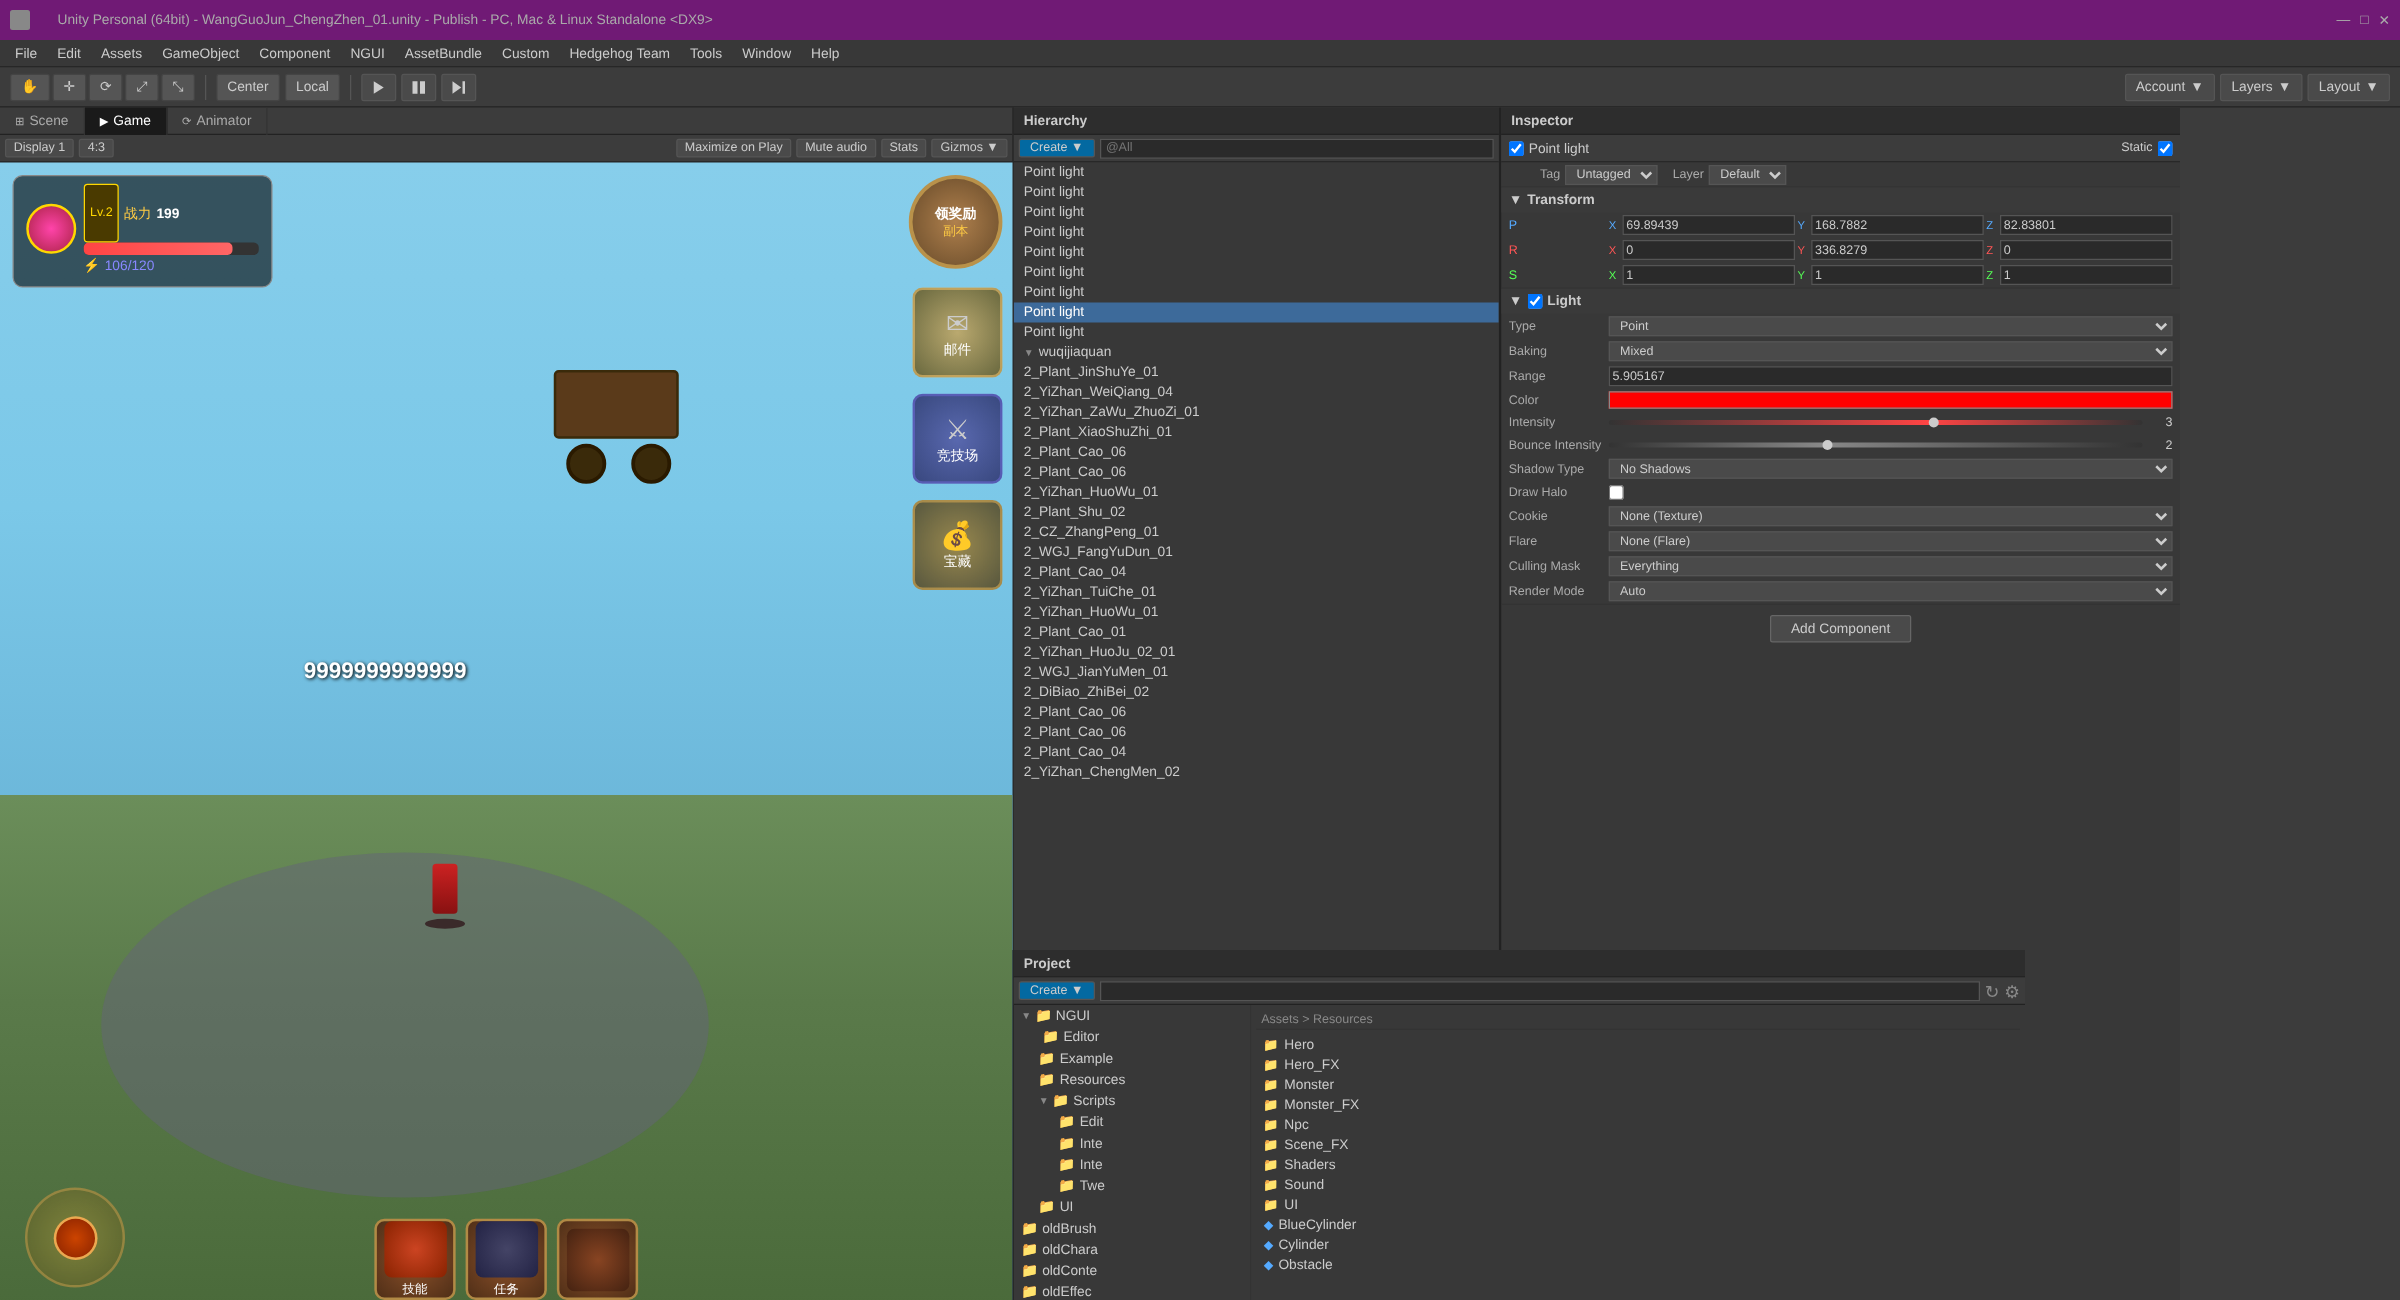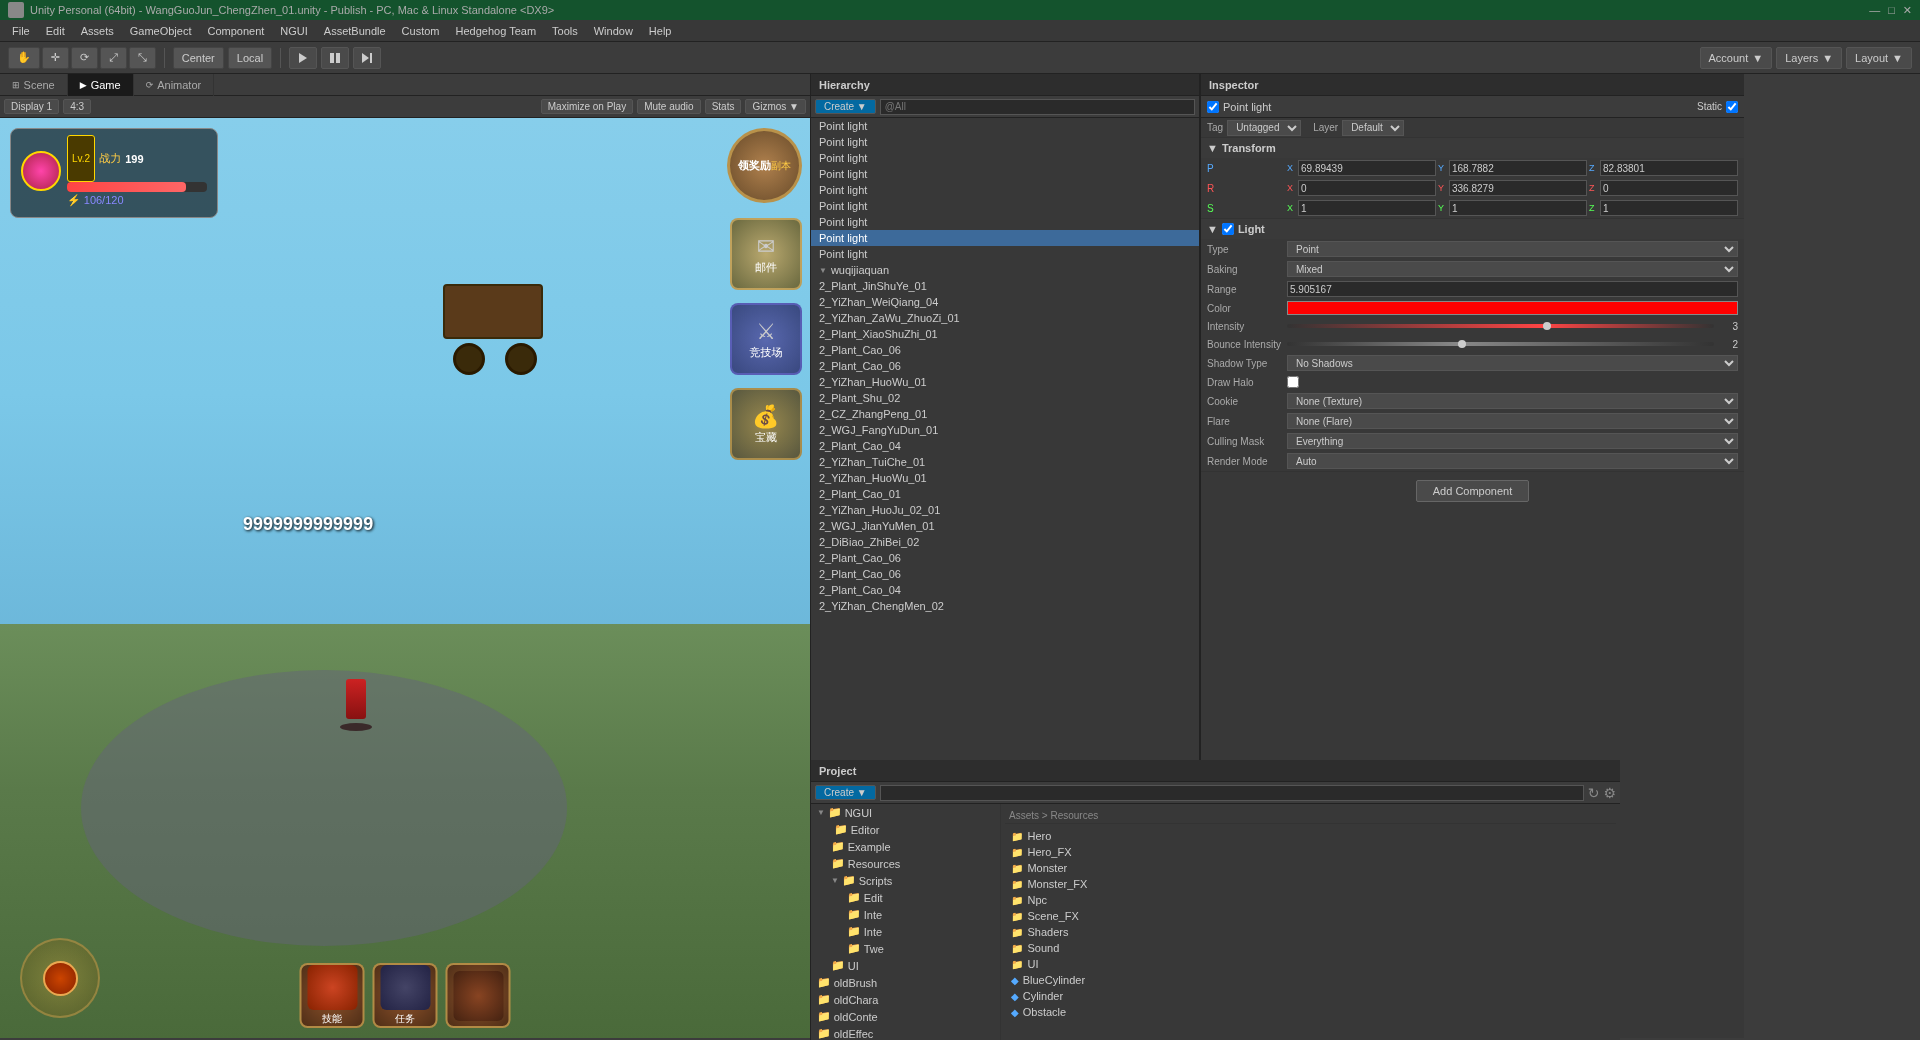--- a/index.html
+++ b/index.html
@@ -1,19 +1,19 @@
 <!DOCTYPE html>
 <html><head>
   <meta charset="utf-8">
   <style>
     * { margin: 0; padding: 0; box-sizing: border-box; }
     body { width: 1920px; height: 1040px; overflow: hidden; background: #3c3c3c; font-family: 'Segoe UI', Arial, sans-serif; font-size: 11px; color: #ccc; }
 
     
-    #titlebar { height: 20px; background: #14532d; display: flex; align-items: center; padding: 0 8px; color: #aaa; font-size: 11px; }
+    #titlebar { height: 32px; background: #701a75; display: flex; align-items: center; padding: 0 8px; color: #aaa; font-size: 11px; gap: 16px; }
     #titlebar .logo { width: 16px; height: 16px; background: #888; border-radius: 2px; margin-right: 6px; }
 
     
     #menubar { height: 22px; background: #383838; display: flex; align-items: center; padding: 0 4px; border-bottom: 1px solid #222; }
     #menubar span { padding: 2px 8px; color: #ccc; cursor: pointer; font-size: 11px; }
 
     
     #toolbar { height: 32px; background: #3c3c3c; display: flex; align-items: center; padding: 0 8px; border-bottom: 1px solid #222; gap: 4px; }
     .toolbar-btn { height: 22px; padding: 0 8px; background: #555; border: 1px solid #444; color: #ccc; font-size: 11px; cursor: pointer; border-radius: 2px; }
     .toolbar-sep { width: 1px; height: 20px; background: #555; margin: 0 4px; }
@@ -81,21 +81,21 @@
 
     
     #inspector-panel { flex: 0 0 300px; display: flex; flex-direction: column; background: #383838; border-left: 1px solid #222; }
     .inspector-header { height: 22px; background: #2d2d2d; display: flex; align-items: center; padding: 0 8px; border-bottom: 1px solid #222; }
     .inspector-header span { font-size: 11px; color: #ccc; font-weight: bold; }
     .inspector-title-row { height: 22px; background: #3c3c3c; display: flex; align-items: center; padding: 0 6px; border-bottom: 1px solid #222; gap: 4px; }
     .inspector-checkbox { width: 12px; height: 12px; }
     .inspector-name { color: #ccc; font-size: 11px; flex: 1; }
     .inspector-static { color: #ccc; font-size: 10px; }
     .inspector-tag-row { height: 20px; background: #383838; display: flex; align-items: center; padding: 0 6px; border-bottom: 1px solid #333; gap: 4px; }
-    .inspector-tag-label { font-size: 10px; color: #aaa; }
+    .inspector-tag-label { font-size: 10px; color: #aaa; margin-left: 25px; }
     .inspector-dropdown { height: 16px; background: #4a4a4a; border: 1px solid #555; color: #ccc; font-size: 10px; padding: 0 4px; }
     .inspector-section { border-bottom: 1px solid #333; }
     .inspector-section-header { height: 20px; background: #3a3a3a; display: flex; align-items: center; padding: 0 6px; cursor: pointer; }
     .inspector-section-header span { font-size: 11px; color: #ccc; font-weight: bold; }
     .section-toggle { font-size: 8px; margin-right: 4px; color: #888; }
     .inspector-row { display: flex; align-items: center; padding: 2px 6px; min-height: 18px; }
     .inspector-label { width: 80px; font-size: 10px; color: #aaa; flex-shrink: 0; }
     .inspector-value { flex: 1; display: flex; gap: 2px; align-items: center; }
     .xyz-field { display: flex; align-items: center; gap: 1px; flex: 1; }
     .xyz-label { font-size: 9px; color: #888; width: 10px; }
@@ -264,21 +264,21 @@
 
         <div style="position:absolute;top:18%;right:28%;width:140px;height:100px;">
           <div style="width:100px;height:55px;background:#5a3a1a;border:2px solid #3a2a0a;border-radius:4px;margin-bottom:4px;"></div>
           <div style="display:flex;gap:20px;margin-left:10px;">
             <div style="width:32px;height:32px;background:#3a2a0a;border-radius:50%;border:3px solid #2a1a00;"></div>
             <div style="width:32px;height:32px;background:#3a2a0a;border-radius:50%;border:3px solid #2a1a00;"></div>
           </div>
         </div>
 
         <div style="position:absolute;top:10px;right:8px;text-align:center;">
-          <div class="ui-btn-right" style="position:relative;right:0;top:0;display:inline-flex;flex-direction:row;align-items:center;justify-content:center;width:75px;height:75px;">
+          <div class="ui-btn-right" style="position:relative;right:0;top:0;display:inline-flex;flex-direction:column;align-items:center;justify-content:center;width:75px;height:75px;">
             <span style="color:#fff;font-size:11px;font-weight:bold;">领奖励</span>
             <span style="color:#ffcc44;font-size:10px;">副本</span>
           </div>
         </div>
 
         <div style="position:absolute;top:100px;right:8px;">
           <div style="width:72px;height:72px;background:radial-gradient(circle,rgba(200,160,80,0.8),rgba(100,80,20,0.8));border-radius:8px;border:2px solid rgba(220,180,100,0.7);display:flex;flex-direction:column;align-items:center;justify-content:center;cursor:pointer;">
             <span style="font-size:22px;">✉</span>
             <span style="color:#fff;font-size:11px;">邮件</span>
           </div>

